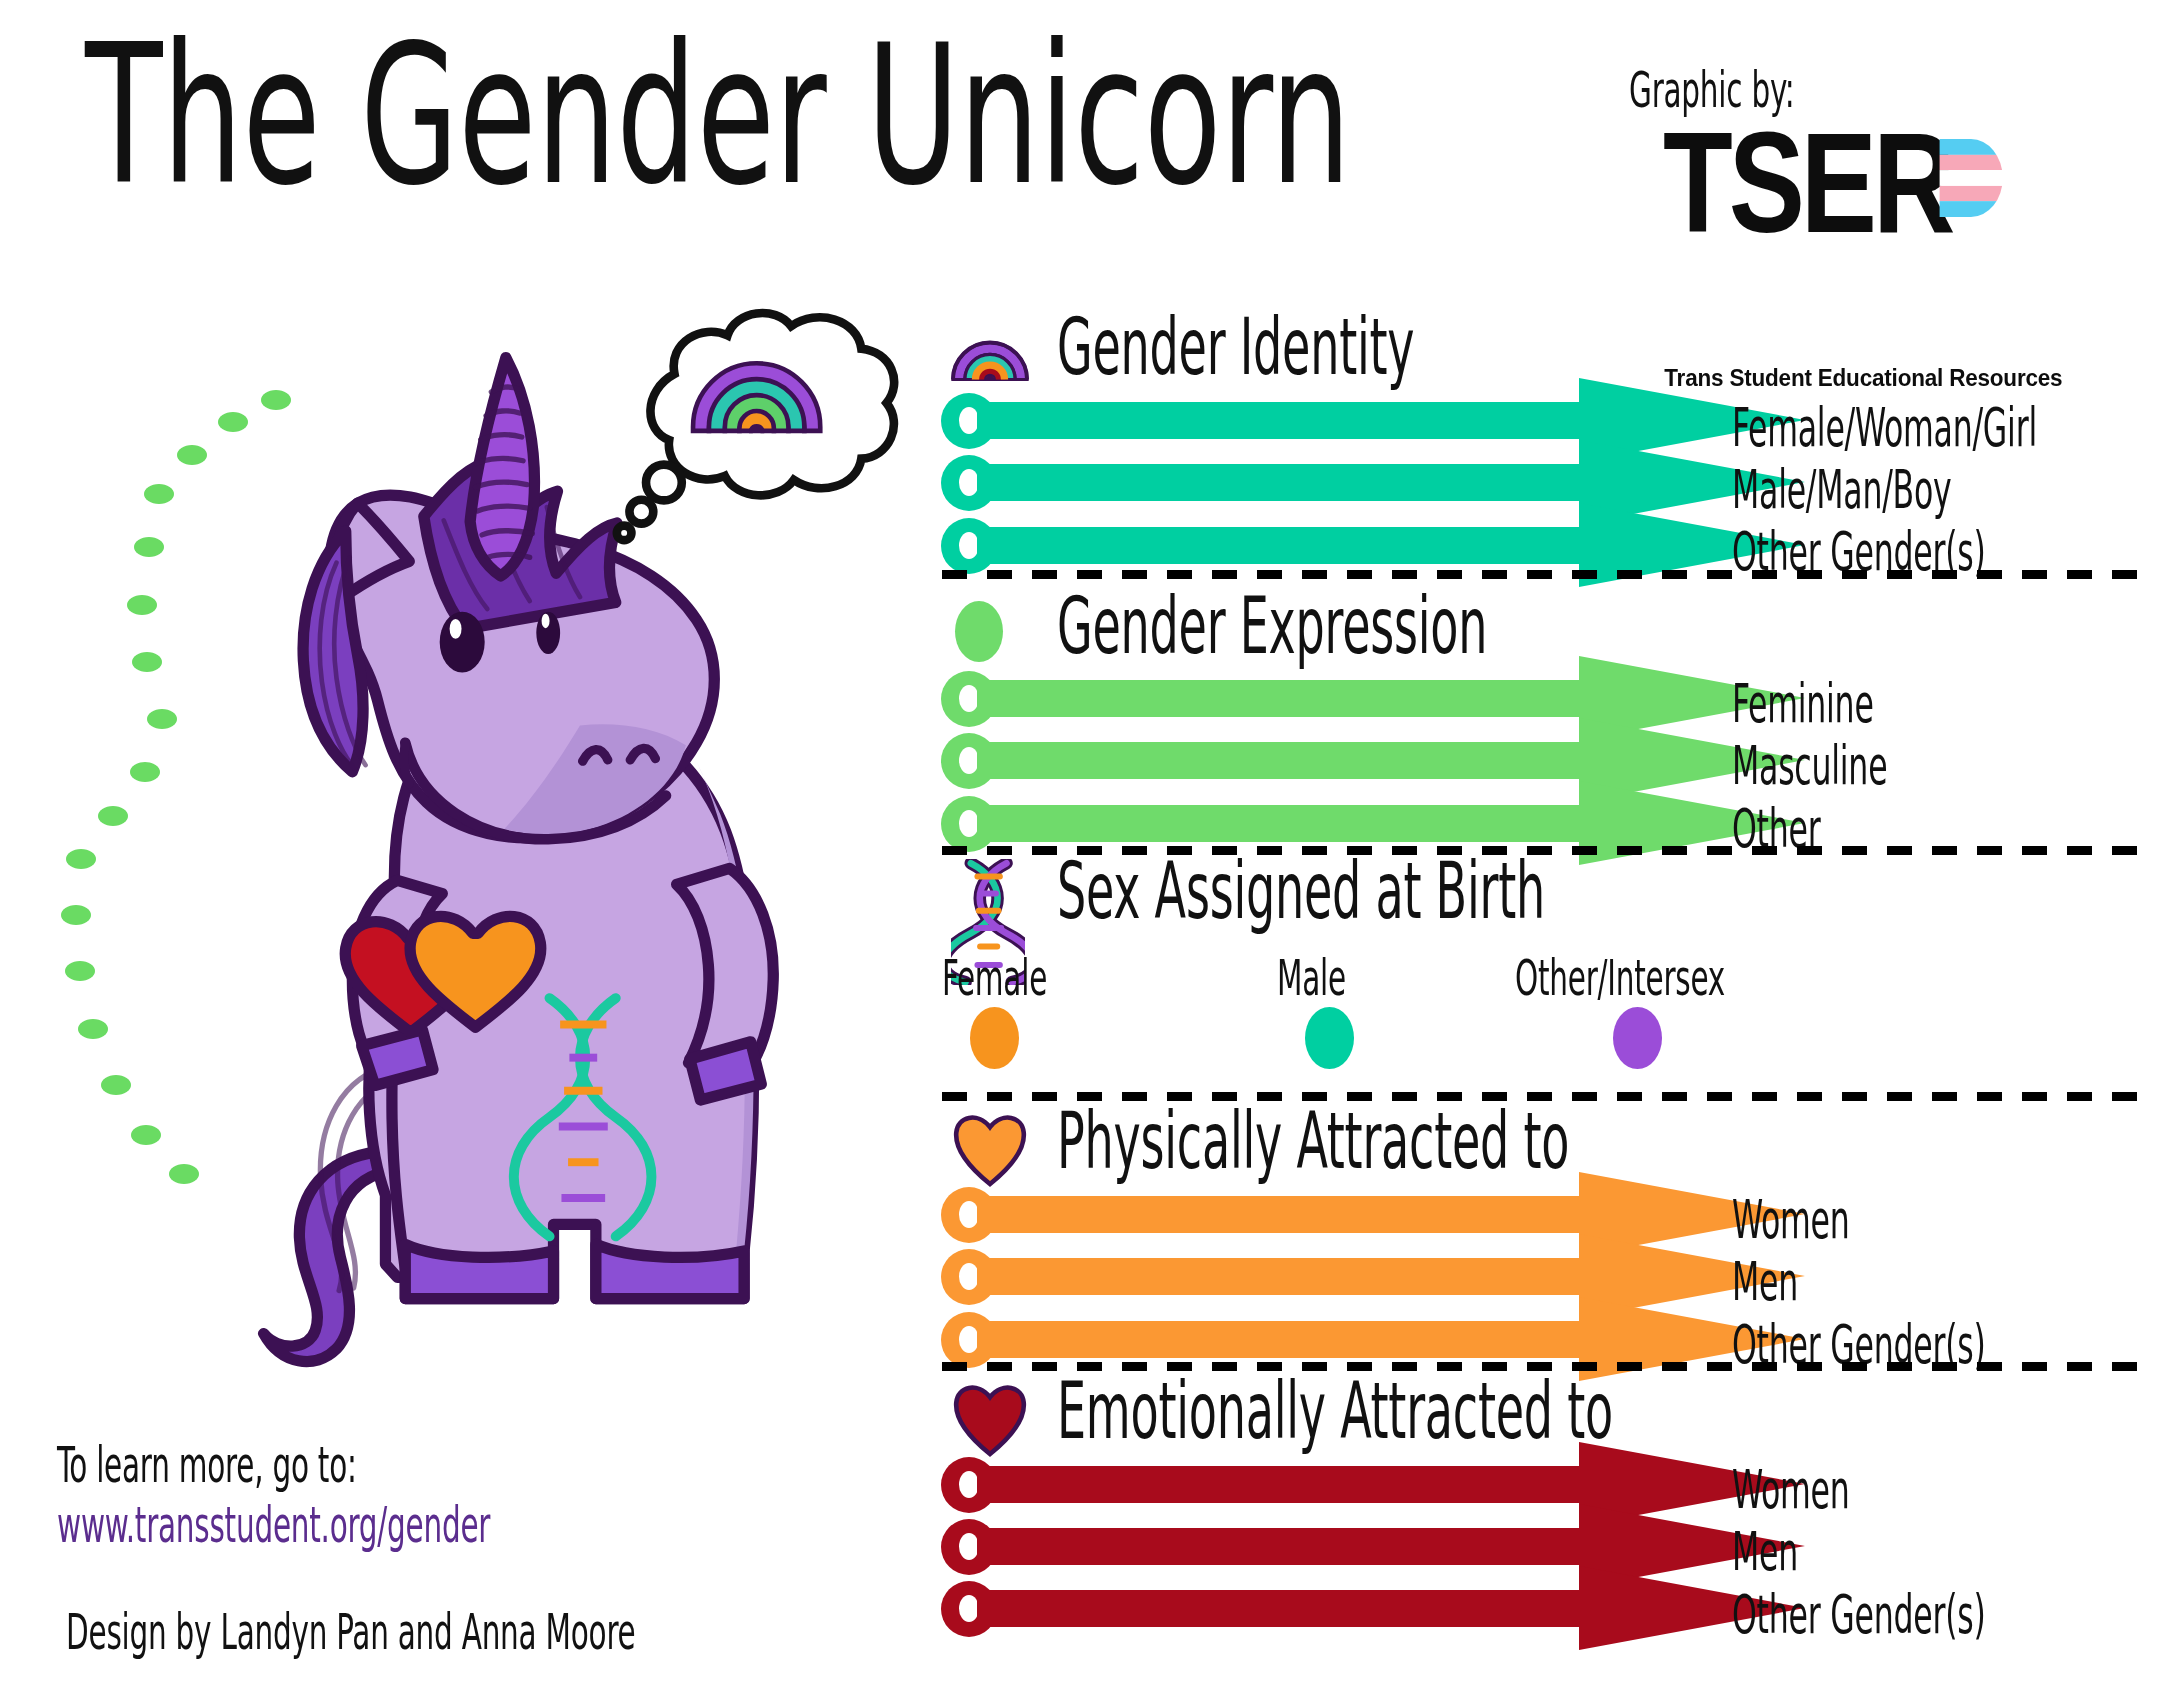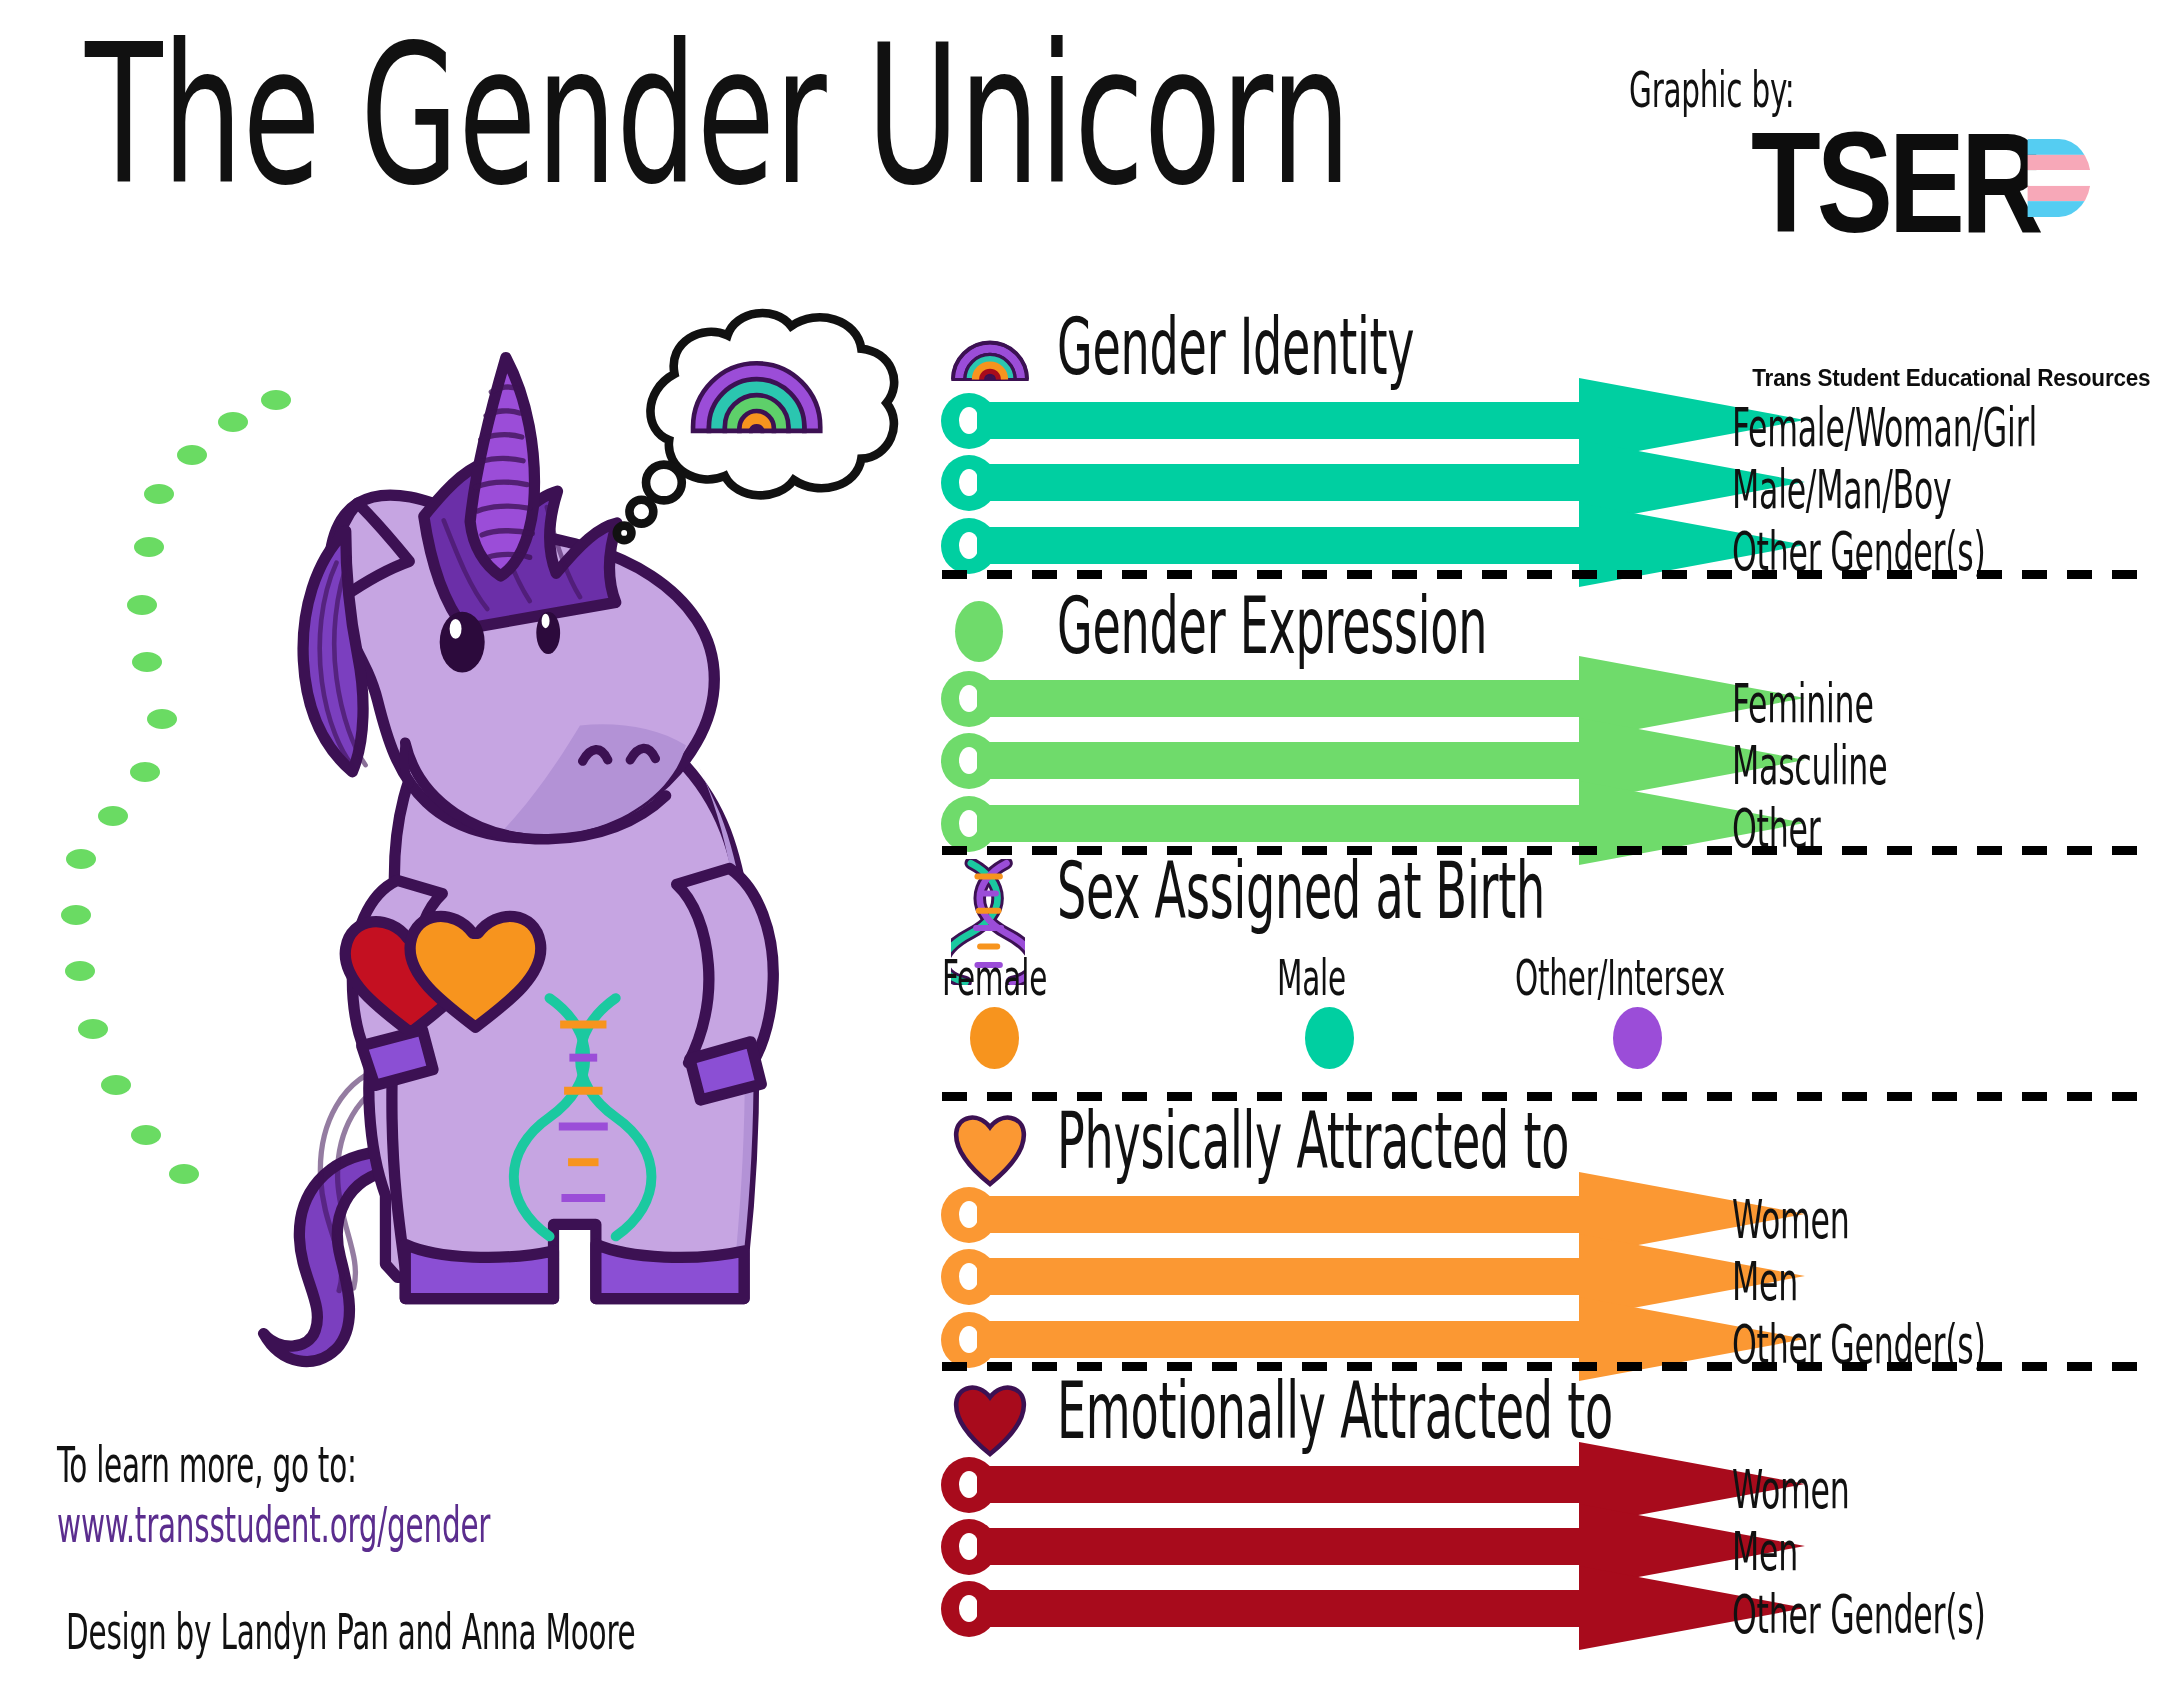--- a/index.html
+++ b/index.html
@@ -49,21 +49,21 @@
   }
   .foot.link{color:#5B2D8E;}
   .graphic-by{
     font-size:41px;
     line-height:1;
     transform:scaleX(0.80) scaleY(1.20);
     transform-origin:left top;
   }
 
   
-  .tser-wrap{left:1751px;top:112px;}
+  .tser-wrap{left:1663px;top:112px;}
   .tser{
     font-family:"Liberation Sans",sans-serif;
     font-weight:700;
     font-size:112px;
     letter-spacing:-4px;
     color:#0d0d0d;
     line-height:1;
     transform:scaleY(1.28) scaleX(1.02);
     transform-origin:left top;
   }

